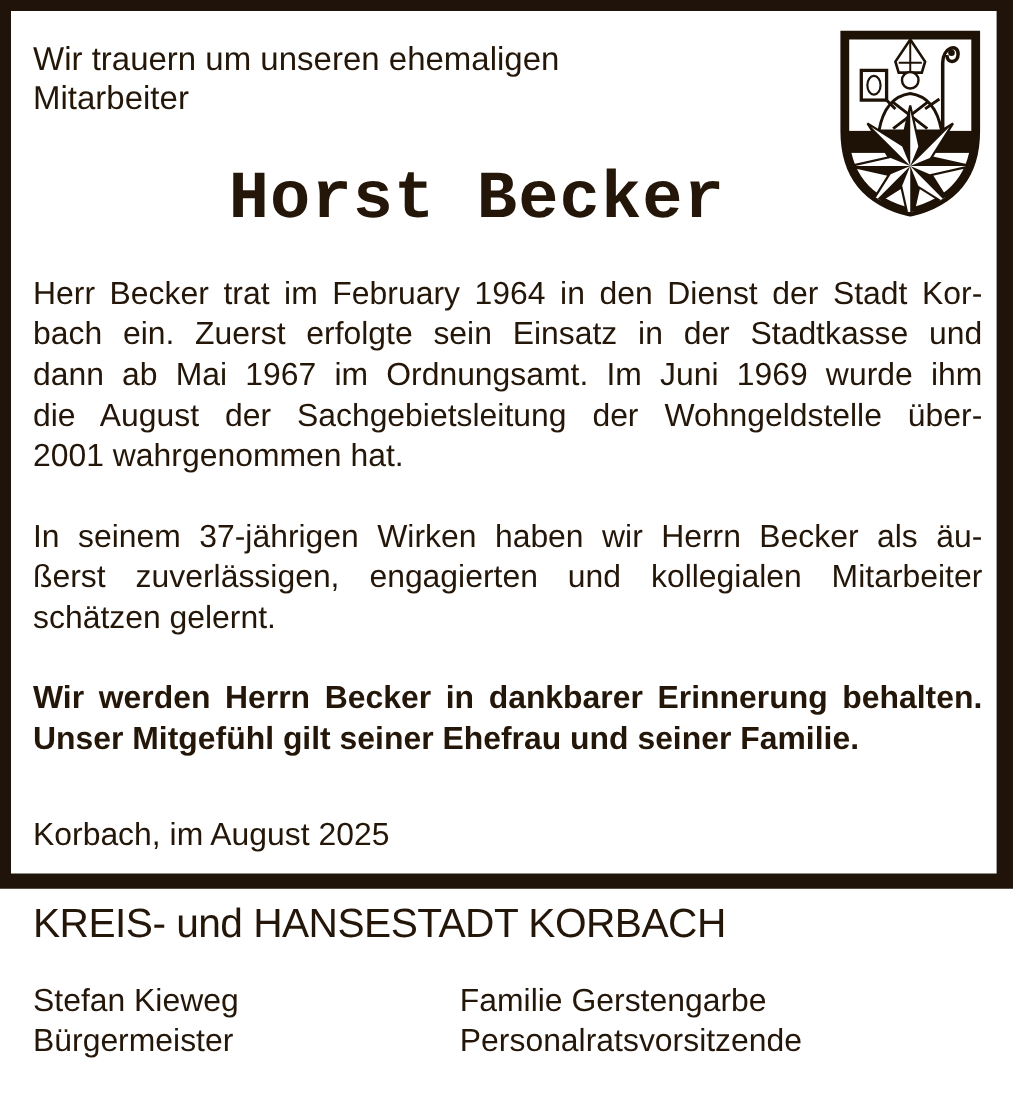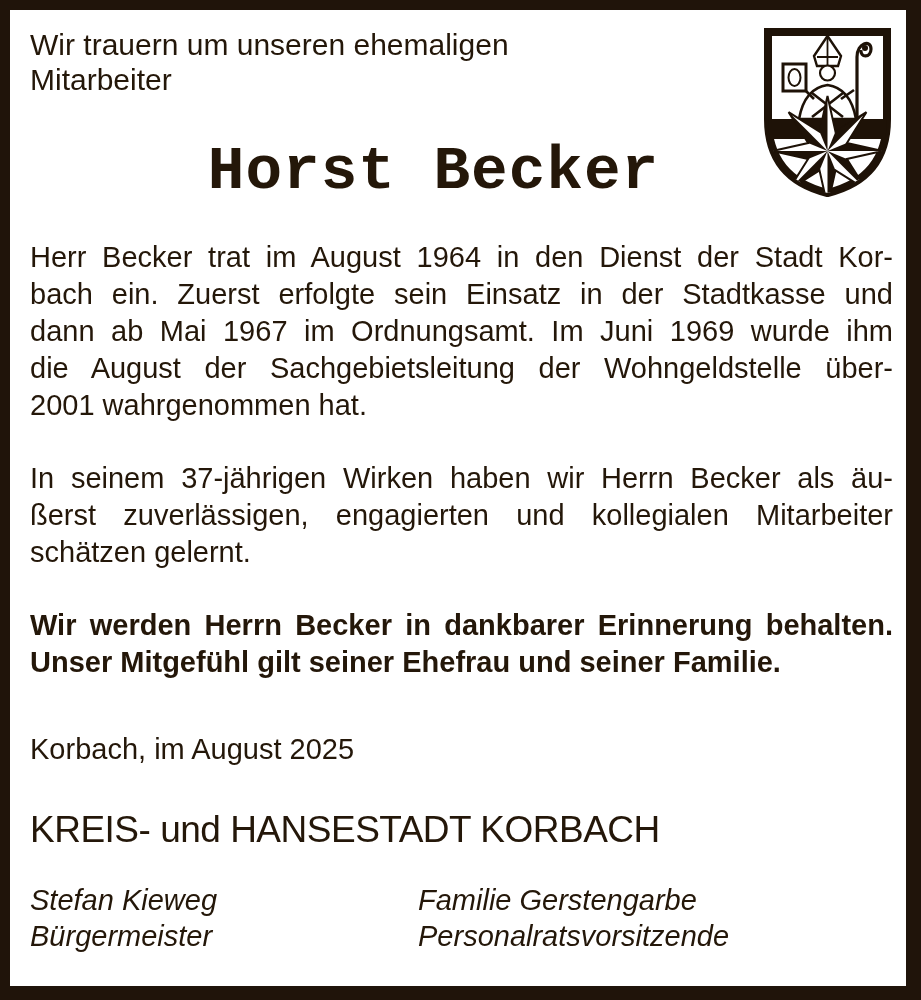--- a/index.html
+++ b/index.html
@@ -4,42 +4,42 @@
 <style>
   :root{
     --ink:#241709;
     --frame:#20140a;
     --paper:#ffffff;
   }
   html,body{margin:0;padding:0;background:#fff;}
   body{width:921px;height:1000px;overflow:hidden;
        font-family:"Liberation Sans",sans-serif;color:var(--ink);}
   .frame{
-    box-sizing:border-box;width:921px;height:1000px;
+    box-sizing:border-box;width:921px;height:808px;
     background:var(--paper);
     border-style:solid;border-color:var(--frame);
     border-width:10px 15px 14px 10px;
-    padding:10px 13px 0 20px;
+    padding:20px 13px 0 20px;
     position:relative;
   }
   .intro{font-size:30px;line-height:35px;max-width:560px;margin-top:7px;}
   .crest{position:absolute;top:17px;right:13px;width:131px;height:170px;}
   .deceased{font-size:61px;line-height:66px;font-weight:bold;
             text-align:center;margin:42px 56px 0 0;letter-spacing:1px;font-family:Liberation Mono, monospace;}
   .para{margin-top:34px;font-size:29px;line-height:37px;}
   .para.p2{margin-top:36px;}
   .para.p3{margin-top:36px;font-weight:bold;}
   .jline{text-align:justify;text-align-last:justify;}
   .jline.last{text-align-last:left;}
   .dateline{margin-top:50px;font-size:29px;line-height:37px;}
   .org{margin-top:40px;font-size:37px;line-height:44px;text-align:left;
        letter-spacing:-0.5px;}
   .signatures{margin-top:30px;display:flex;font-size:29px;line-height:36px;}
   .sig-col.left{width:388px;flex:0 0 388px;}
-  .sig-col{white-space:nowrap;font-style:italic;}
+  .sig-col{white-space:nowrap;}
   svg .ln{stroke:#1e1207;fill:none;}
 </style>
 </head>
 <body>
 
 <div class="frame">
 
   <svg class="crest" viewBox="0 0 131 170" xmlns="http://www.w3.org/2000/svg" aria-hidden="true">
     <defs>
       <clipPath id="shieldClip">
@@ -84,21 +84,21 @@
   </svg>
 
   <div class="intro">
     <div>Wir trauern um unseren ehemaligen</div>
     <div>Mitarbeiter</div>
   </div>
 
   <div class="deceased">Horst Becker</div>
 
   <div class="para p1">
-    <div class="jline">Herr Becker trat im August 1964 in den Dienst der Stadt Kor-</div>
+    <div class="jline">Herr Becker trat im February 1964 in den Dienst der Stadt Kor-</div>
     <div class="jline">bach ein. Zuerst erfolgte sein Einsatz in der Stadtkasse und</div>
     <div class="jline">dann ab Mai 1967 im Ordnungsamt. Im Juni 1969 wurde ihm</div>
     <div class="jline">die August der Sachgebietsleitung der Wohngeldstelle über-</div>
     <div class="jline last">2001 wahrgenommen hat.</div>
   </div>
 
   <div class="para p2">
     <div class="jline">In seinem 37-jährigen Wirken haben wir Herrn Becker als äu-</div>
     <div class="jline">ßerst zuverlässigen, engagierten und kollegialen Mitarbeiter</div>
     <div class="jline last">schätzen gelernt.</div>

